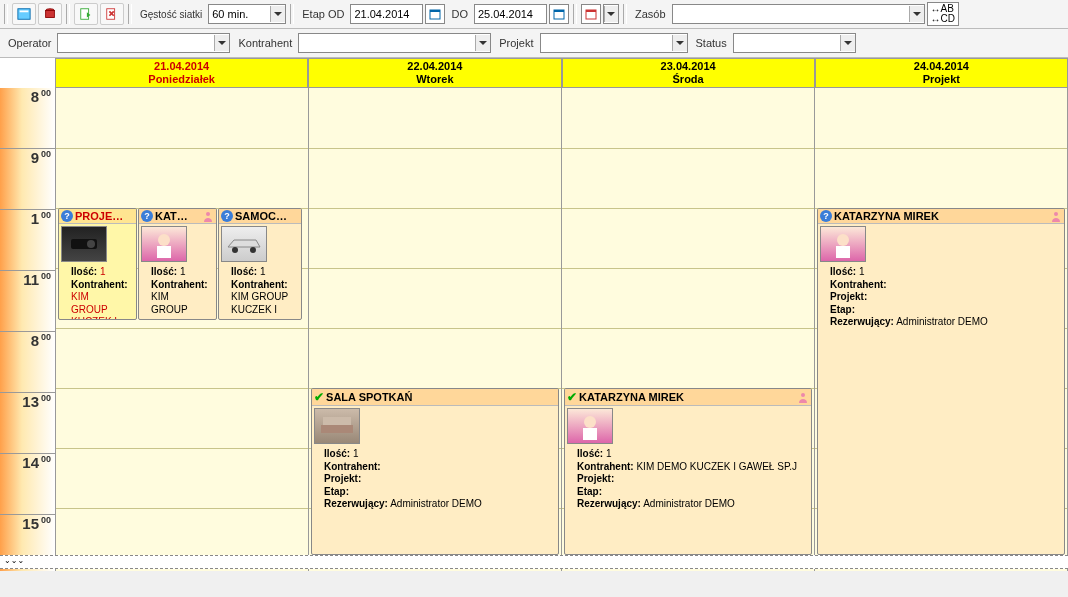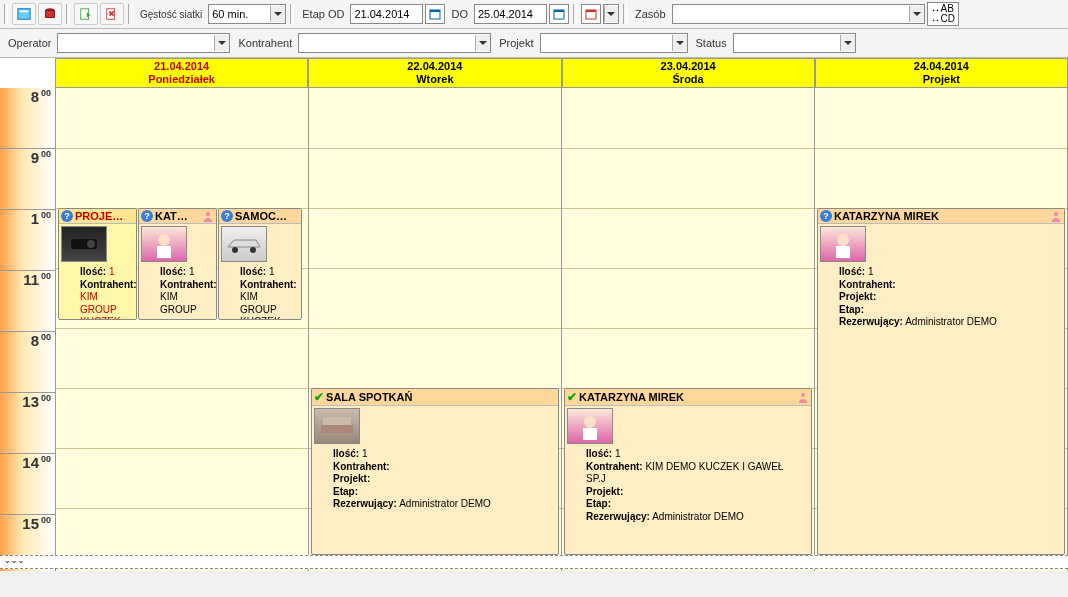--- a/index.html
+++ b/index.html
@@ -25,21 +25,21 @@
 .time-col{width:55px;background:linear-gradient(to right,#ffa04a 0,#ffe9b0 40%,#fff 100%);border-right:1px solid #999}
 .time-slot{height:60px;border-bottom:1px solid #999;position:relative;display:flex;align-items:flex-start;justify-content:flex-end;padding-right:4px;font-size:15px;font-weight:bold;color:#333}
 .time-slot sup{font-size:9px;margin-left:2px}
 .day-col{flex:1;background:#fffcde;border-right:1px solid #999;position:relative}
 .grid-line{position:absolute;left:0;right:0;border-bottom:1px solid #c8c48a}
 .event{position:absolute;background:#ffedc4;border:1px solid #888;border-radius:2px;overflow:hidden;font-size:10px}
 .event.hi{background:#fff7a8}
 .event .ev-hdr{display:flex;align-items:center;gap:2px;padding:1px 2px;background:#ffd79a;border-bottom:1px solid #bbb;font-weight:bold;font-size:11px}
 .event.hi .ev-hdr{background:#ffe591}
 .event .ev-hdr.red{color:#c00}
-.event .ev-body{padding:2px 21px;line-height:1.25}
+.event .ev-body{padding:2px 12px;line-height:1.25}
 .event .ev-body b{color:#000}
 .icon-q{width:12px;height:12px;border-radius:50%;background:#3a7dd8;color:#fff;font-weight:bold;font-size:9px;display:inline-flex;align-items:center;justify-content:center}
 .icon-ok{color:#0a0;font-weight:bold;font-size:12px}
 .icon-person{width:12px;height:12px;margin-left:auto}
 .thumb{width:44px;height:34px;background:#ddd;border:1px solid #888;margin:2px;display:flex;align-items:center;justify-content:center}
 .thumb.proj{background:linear-gradient(#222,#444)}
 .thumb.car{background:linear-gradient(#eee,#ccc)}
 .thumb.woman{background:linear-gradient(#fce8d8,#d6a)}
 .thumb.room{background:linear-gradient(#cba,#987)}
 .break-row{position:absolute;left:0;right:0;height:12px;background:#fff;border-top:1px dashed #888;border-bottom:1px dashed #888;z-index:5;display:flex}

